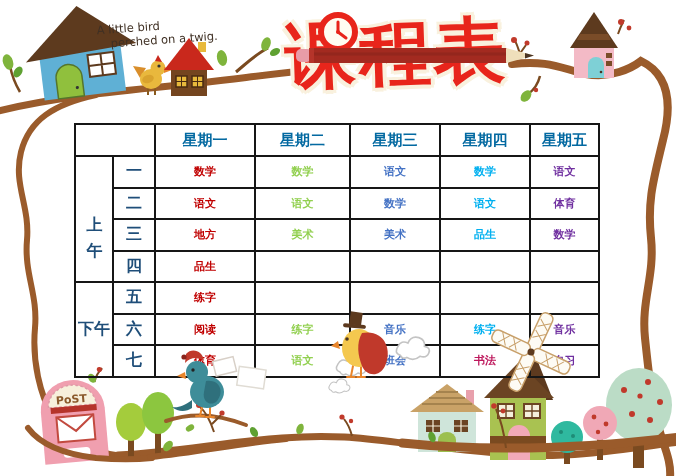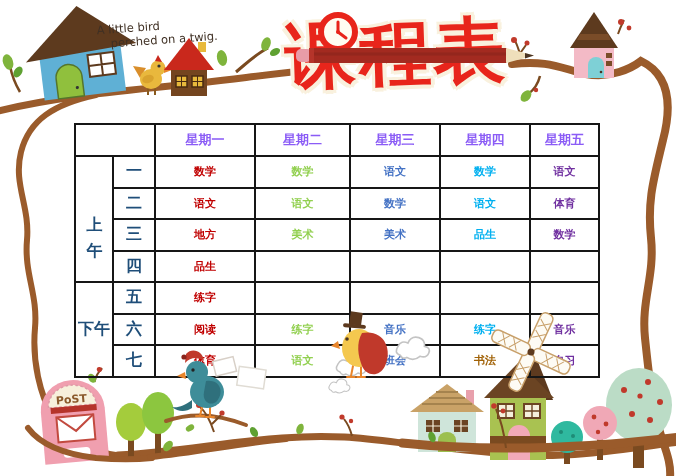--- a/index.html
+++ b/index.html
@@ -17,21 +17,21 @@
                       3px 3px 0 #F9F1DE, 0 -4px 0 #FFFFFF, 0 4px 0 #F9F1DE,
                      -4px 0 0 #FFFFFF, 4px 0 0 #F9F1DE;}
 
   
   table.schedule{position:absolute;left:74px;top:123px;z-index:1;border-collapse:collapse;
                  table-layout:fixed;background:transparent;}
   .schedule td,.schedule th{border:2px solid #161616;text-align:center;vertical-align:middle;
                  font-weight:bold;padding:0;overflow:visible;}
   .schedule tr{height:31.5px;}
   .schedule tr.hdr{height:32px;}
-  .hdr th{color:#8b5cf6;font-size:13px;border-radius:9px;}
+  .hdr th{color:#0369a1;font-size:15px;border-radius:9px;}
   td.plabel{color:#1F4E79;font-size:16px;}
   td.pgroup{color:#1F4E79;font-size:16px;}
   .vert{writing-mode:vertical-lr;text-orientation:upright;letter-spacing:26px;
         display:inline-block;padding-top:24px;}
   td.c{font-size:11px;}
   svg text{font-family:"DejaVu Sans",sans-serif;}
 </style>
 </head>
 <body>
 
@@ -269,21 +269,21 @@
     <td class="c" style="color: rgb(146, 208, 80);">练字</td>
     <td class="c" style="color: rgb(68, 114, 196);">音乐</td>
     <td class="c" style="color: rgb(0, 176, 240);">练字</td>
     <td class="c" style="color: rgb(112, 48, 160);">音乐</td>
   </tr>
   <tr>
     <td class="plabel">七</td>
     <td class="c" style="color: rgb(192, 0, 0);">体育</td>
     <td class="c" style="color: rgb(146, 208, 80);">语文</td>
     <td class="c" style="color: rgb(68, 114, 196);">班会</td>
-    <td class="c" style="color: #a16207; margin-left: 32px;">书法</td>
+    <td class="c" style="color: #be185d; margin-left: 32px;">书法</td>
     <td class="c" style="color: rgb(112, 48, 160);">自习</td>
   </tr>
 </tbody>
     </table>
 
 <div id="title">课程表</div>
 
 <svg id="fg-decor" width="676" height="476" viewBox="0 0 676 476">
   <defs>
     <path id="cloud" d="M2,12 Q-4,10 0,4 Q3,-2 9,1 Q12,-6 19,-4 Q25,-2 24,4 Q30,5 28,10 Q26,15 20,13 Q14,18 8,14 Q4,16 2,12 Z"></path>

